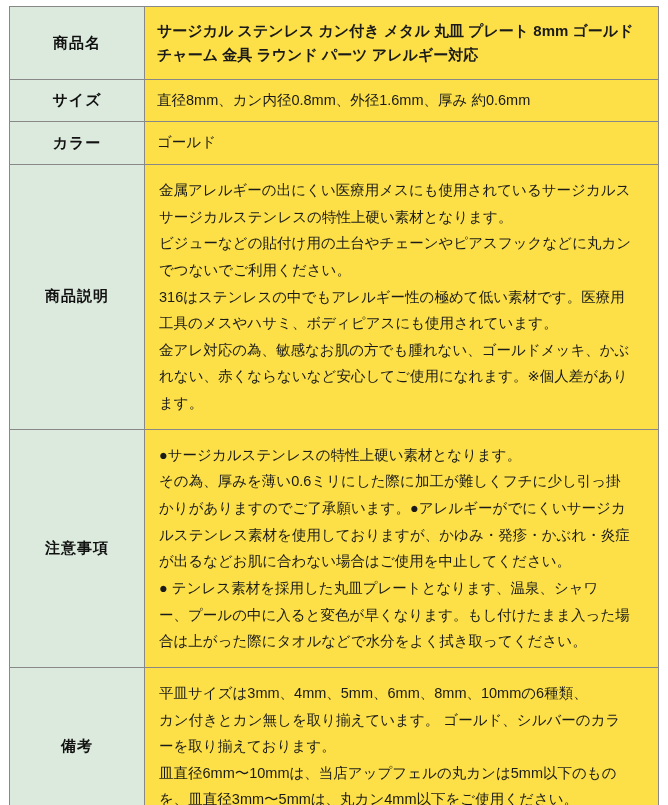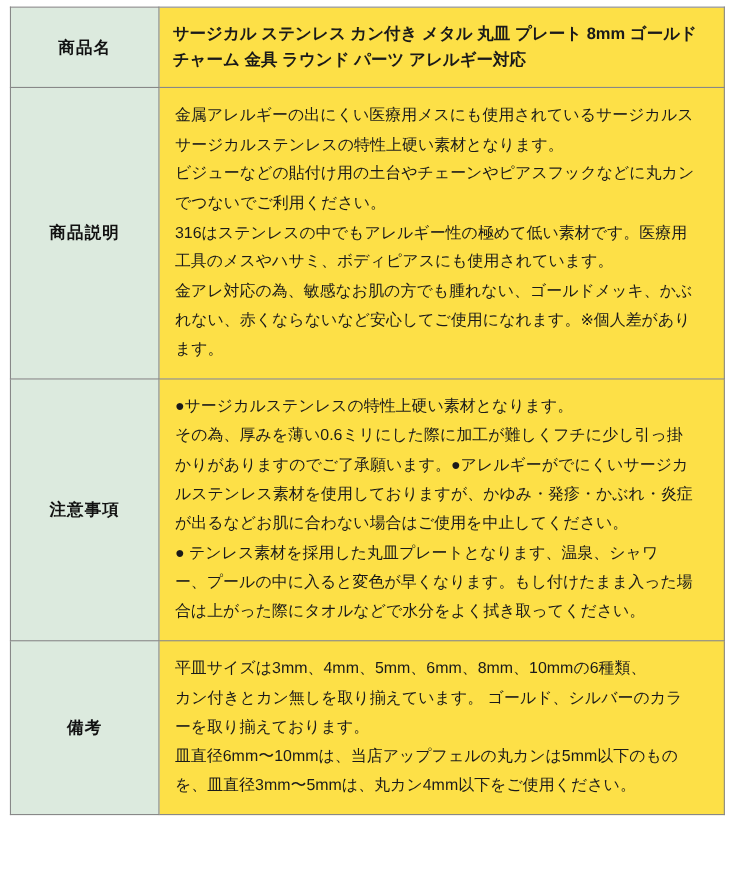--- a/index.html
+++ b/index.html
@@ -73,20 +73,32 @@
 
 <table class="spec-table">
   <tbody>
     <tr class="row-name">
       <td class="label-cell">商品名</td>
       <td class="value-cell">
         <p>サージカル ステンレス カン付き メタル 丸皿 プレート 8mm ゴールド</p>
         <p>チャーム 金具 ラウンド パーツ アレルギー対応</p>
       </td>
     </tr>
+    <tr class="row-size">
+      <td class="label-cell">サイズ</td>
+      <td class="value-cell">
+        <p>直径8mm、カン内径0.8mm、外径1.6mm、厚み 約0.6mm</p>
+      </td>
+    </tr>
+    <tr class="row-color">
+      <td class="label-cell">カラー</td>
+      <td class="value-cell">
+        <p>ゴールド</p>
+      </td>
+    </tr>
     <tr class="row-desc">
       <td class="label-cell">商品説明</td>
       <td class="value-cell block-desc">
         <p>金属アレルギーの出にくい医療用メスにも使用されているサージカルス</p>
         <p>サージカルステンレスの特性上硬い素材となります。</p>
         <p>ビジューなどの貼付け用の土台やチェーンやピアスフックなどに丸カン</p>
         <p>でつないでご利用ください。</p>
         <p>316はステンレスの中でもアレルギー性の極めて低い素材です。医療用</p>
         <p>工具のメスやハサミ、ボディピアスにも使用されています。</p>
         <p>金アレ対応の為、敏感なお肌の方でも腫れない、ゴールドメッキ、かぶ</p>

